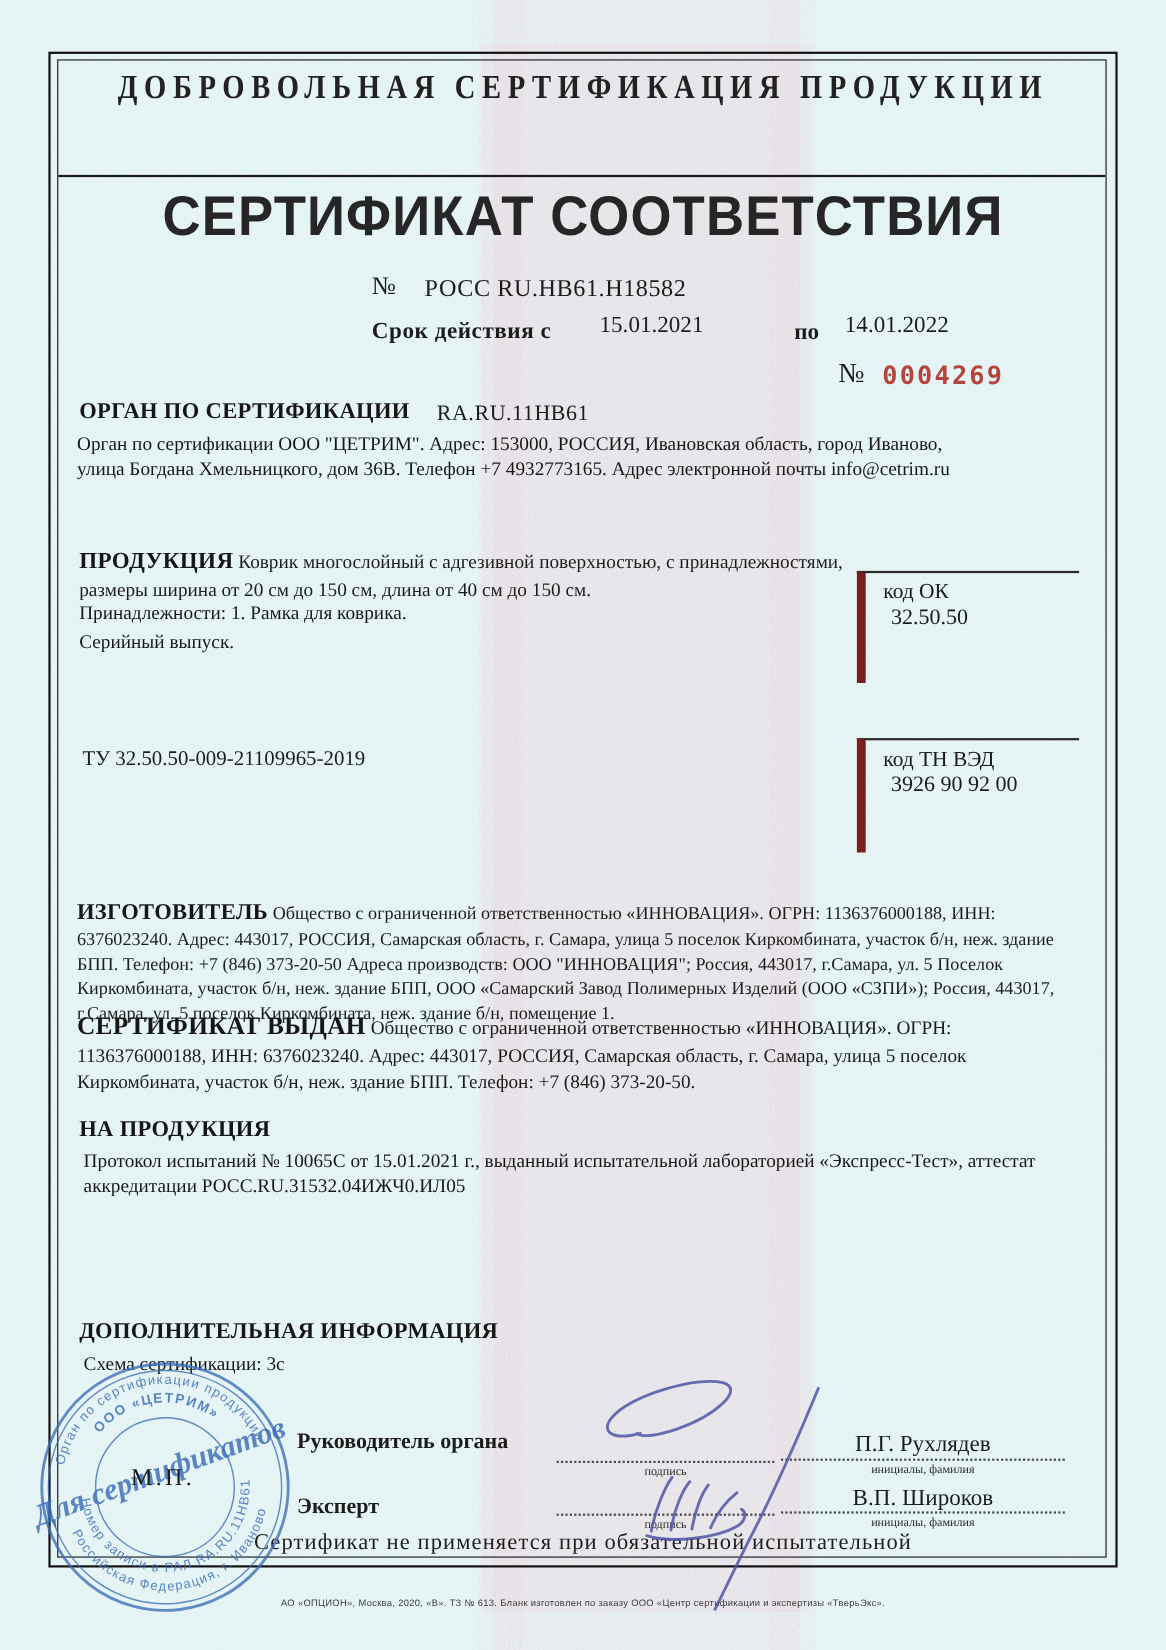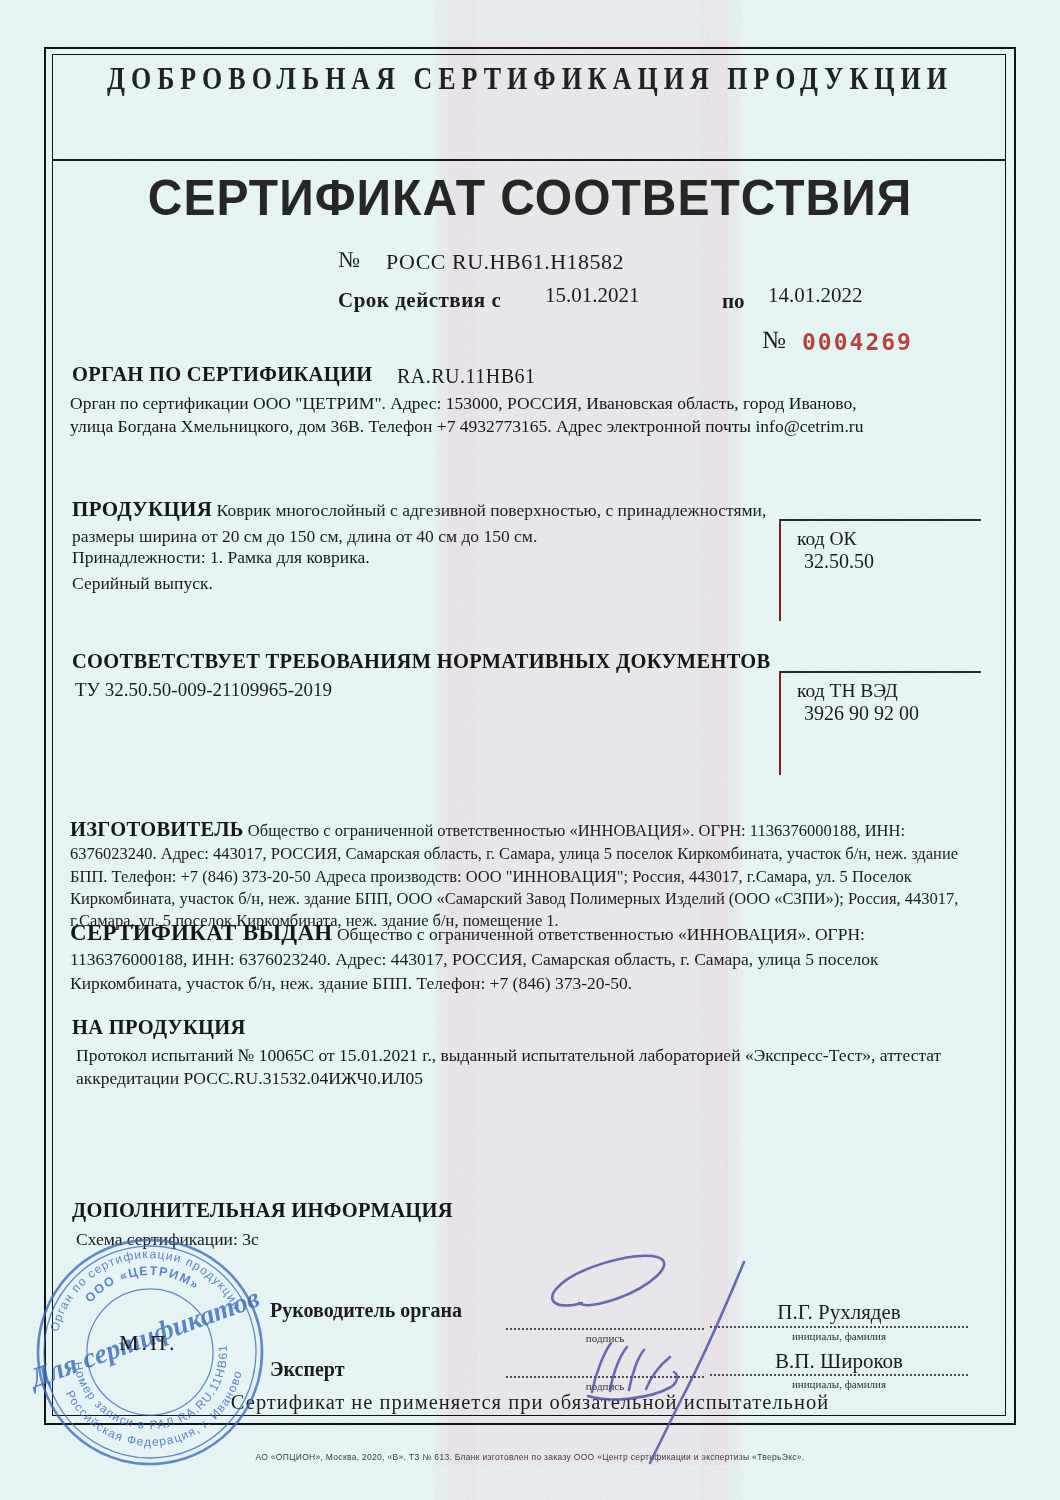--- a/index.html
+++ b/index.html
@@ -48,21 +48,21 @@
 
   .authority-h{left:72px; top:363px;}
   .authority-code{left:397px; top:365px; font-size:20px; letter-spacing:.5px;}
   .authority-text{left:70px; top:392px; width:812px;}
 
   .product-p{left:72px; top:495px; width:704px; font-size:17.5px; line-height:1.38;}
   .product-p .sec-h{font-size:21px;}
   .product-line2{left:72px; top:546px;}
   .product-line3{left:72px; top:572px;}
 
-  .code-box{border-top:2px solid #2a2a2a; border-left:2px solid #7f1d1d;
+  .code-box{border-top:2px solid #2a2a2a; border-left:8px solid #7f1d1d;
     padding:7px 0 0 16px; box-sizing:border-box;}
   .ok-box{left:779px; top:519px; width:202px; height:102px;}
   .tnved-box{left:779px; top:671px; width:202px; height:104px;}
   .code-box .lbl{font-size:19.5px; color:#1b1b1b;}
   .code-box .val{font-size:20px; margin-left:7px; color:#1b1b1b;}
 
   .compliance-h{left:72px; top:650px;}
   .compliance-doc{left:75px; top:679px; font-size:19px;}
 
   .manufacturer-p{left:70px; top:816px; width:908px; font-size:16.5px; line-height:1.34;}
@@ -149,21 +149,20 @@
 
   <p class="abs z product-p" style="margin:0"><span class="sec-h">ПРОДУКЦИЯ</span> <span>Коврик многослойный с адгезивной поверхностью, с принадлежностями, размеры ширина от 20 см до 150 см, длина от 40 см до 150 см.</span></p>
   <div class="abs z body-t product-line2">Принадлежности: 1. Рамка для коврика.</div>
   <div class="abs z body-t product-line3">Серийный выпуск.</div>
 
   <div class="abs z code-box ok-box">
     <div class="lbl">код ОК</div>
     <div class="val">32.50.50</div>
   </div>
 
-  <span class="abs z sec-h compliance-h">СООТВЕТСТВУЕТ ТРЕБОВАНИЯМ НОРМАТИВНЫХ ДОКУМЕНТОВ</span>
   <div class="abs z compliance-doc">ТУ 32.50.50-009-21109965-2019</div>
 
   <div class="abs z code-box tnved-box">
     <div class="lbl">код ТН ВЭД</div>
     <div class="val">3926 90 92 00</div>
   </div>
 
   <p class="abs z manufacturer-p" style="margin:0"><span class="sec-h">ИЗГОТОВИТЕЛЬ</span> <span>Общество с ограниченной ответственностью «ИННОВАЦИЯ». ОГРН: 1136376000188, ИНН: 6376023240. Адрес: 443017, РОССИЯ, Самарская область, г. Самара, улица 5 поселок Киркомбината, участок б/н, неж. здание БПП. Телефон: +7 (846) 373-20-50 Адреса производств: ООО "ИННОВАЦИЯ"; Россия, 443017, г.Самара, ул. 5 Поселок Киркомбината, участок б/н, неж. здание БПП, ООО «Самарский Завод Полимерных Изделий (ООО «СЗПИ»); Россия, 443017, г.Самара, ул. 5 поселок Киркомбината, неж. здание б/н, помещение 1.</span></p>
 
   <p class="abs z issued-p" style="margin:0"><span class="sec-h">СЕРТИФИКАТ ВЫДАН</span> <span>Общество с ограниченной ответственностью «ИННОВАЦИЯ». ОГРН: 1136376000188, ИНН: 6376023240. Адрес: 443017, РОССИЯ, Самарская область, г. Самара, улица 5 поселок Киркомбината, участок б/н, неж. здание БПП. Телефон: +7 (846) 373-20-50.</span></p>

